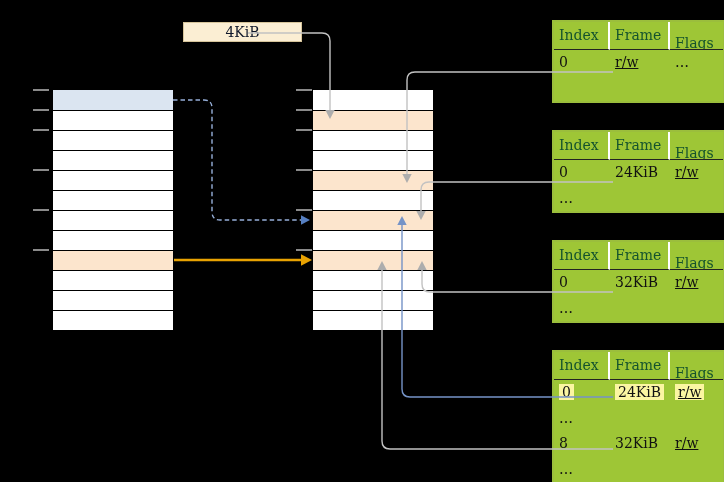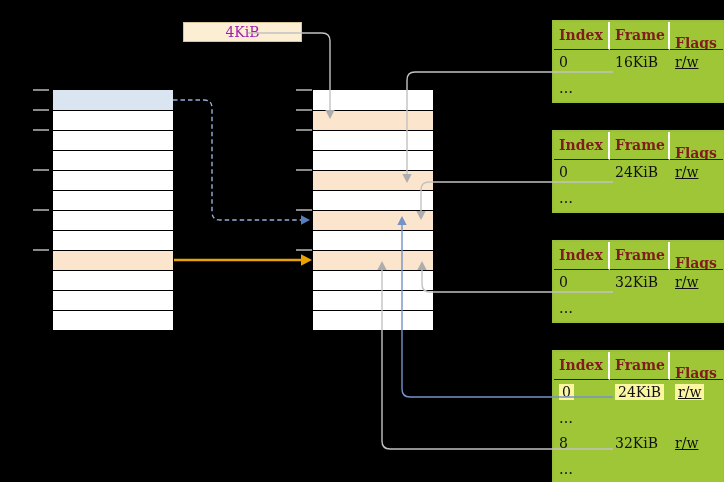--- a/index.html
+++ b/index.html
@@ -4,38 +4,38 @@
 <style>
   html,body{margin:0;padding:0;background:#000;}
   #canvas{
     position:relative;width:724px;height:482px;background:#000;overflow:hidden;
     font-family:"DejaVu Serif","Liberation Serif",serif;
   }
   
   #label-4kib{
     position:absolute;left:183px;top:22px;width:117px;height:18px;
     background:#FBEED3;border:1px solid #D6C49A;
-    text-align:center;line-height:18px;font-size:14px;color:#a21caf;
+    text-align:center;line-height:18px;font-size:14px;color:#0f172a;
   }
   
   .memcol{position:absolute;width:120px;border:1px solid #000;background:#fff;}
   .mrow{height:20px;box-sizing:border-box;border-top:1px solid #000;}
   .mrow:first-child{border-top:none;}
   .fill-white{background:#FFFFFF;}
   .fill-blue{background:#DBE5F1;}
   .fill-orange{background:#FCE5CD;}
   
   .tick{position:absolute;width:16px;height:2px;background:#8A8A8A;}
   
   .ptable{
     position:absolute;display:grid;grid-template-columns:56px 60px 53px;
     border:2px solid #9BBE3C;background:#9EC636;
   }
   .pcell{box-sizing:border-box;padding-left:5px;font-size:14px;overflow:hidden;white-space:nowrap;}
-  .pth{background:#9EC636;color:#7f1d1d;font-weight:bold;line-height:27px;
+  .pth{background:#9EC636;color:#14532d;font-weight:normal;line-height:27px;
        border-right:2px solid #fff;border-bottom:1px solid #222;}
   .pth.last{border-right:none;margin-top:8px;}
   .ptd{line-height:25px;color:#111;}
   .ptd.last{border-right:none;text-decoration:underline;}
   .hl{background:#FBF6A2;padding:0 3px;}
   
   #connectors{position:absolute;left:0;top:0;width:724px;height:482px;pointer-events:none;}
 </style>
 </head>
 <body>
@@ -85,21 +85,20 @@
       <div class="tick" style="left: 296px; top: 169px;"></div>
       <div class="tick" style="left: 296px; top: 209px;"></div>
       <div class="tick" style="left: 296px; top: 249px;"></div>
     </div>
   <div id="tables">
       <div class="ptable" style="left: 552px; top: 20px; grid-template-rows: 28px repeat(2, 25.6px);">
         <div class="pcell pth">Index</div>
         <div class="pcell pth">Frame</div>
         <div class="pcell pth last">Flags</div>
         <div class="pcell ptd row-data">0</div>
-        <div class="pcell ptd row-data">16KiB</div>
         <div class="pcell ptd row-data last">r/w</div>
         <div class="pcell ptd row-ellipsis row-last">…</div>
         <div class="pcell ptd row-ellipsis row-last"></div>
         <div class="pcell ptd row-ellipsis row-last last"></div>
       </div>
       <div class="ptable" style="left: 552px; top: 130px; grid-template-rows: 28px repeat(2, 25.6px);">
         <div class="pcell pth">Index</div>
         <div class="pcell pth">Frame</div>
         <div class="pcell pth last">Flags</div>
         <div class="pcell ptd row-data">0</div>

